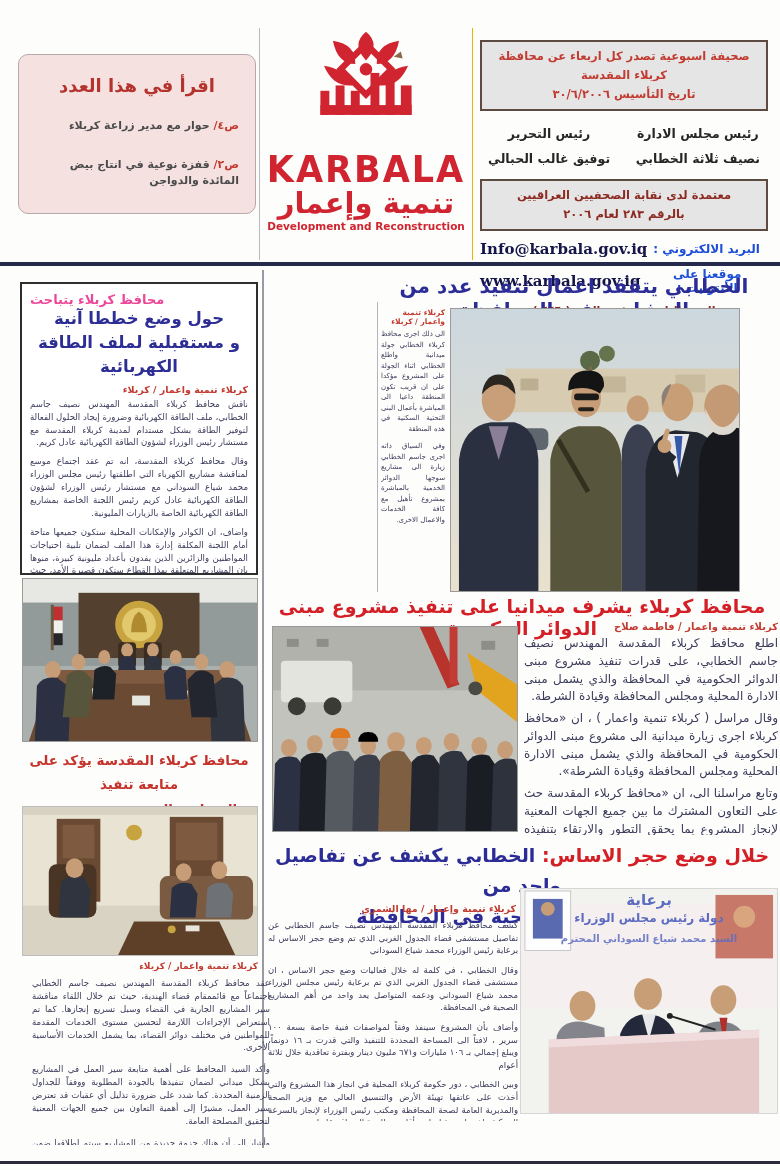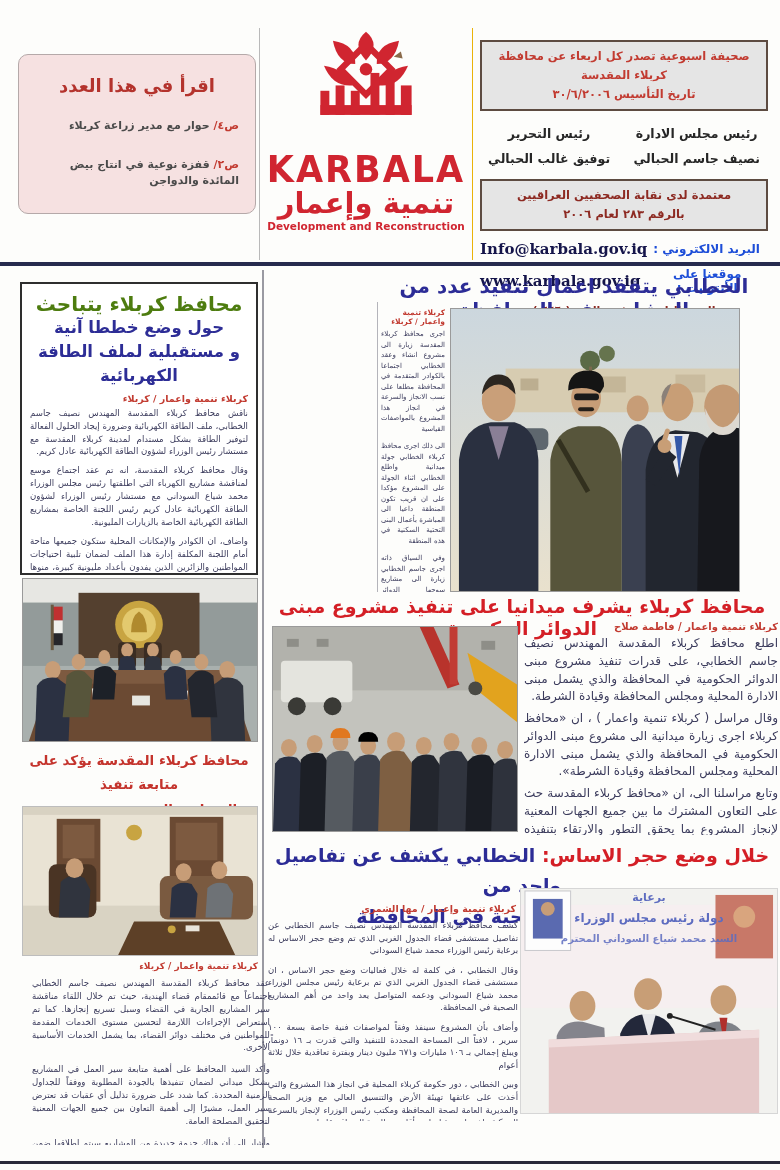--- a/index.html
+++ b/index.html
@@ -37,21 +37,21 @@
   .bottom-rule { position:absolute; left:0; top:1161px; width:780px; height:3px; background:#2a2a3a; }
 
   
   .dateline { color:#c23b31; font-weight:bold; direction:rtl; text-align:right; }
   .body-txt { direction:rtl; text-align:justify; color:#3b3b5c; }
   .body-txt p { margin-bottom:6px; }
 
   
   .a2-box { position:absolute; left:20px; top:282px; width:238px; height:293px;
     border:2px solid #2e2e2e; background:#fff; overflow:hidden; padding:6px 8px 0 8px; }
-  .a2-t1 { color:#4d7c0f; font-size:20px; font-weight:bold; text-align:center; margin-top:2px; }
+  .a2-t1 { color:#ec4899; font-size:13px; font-weight:bold; margin-top:2px; }
   .a2-t2 { color:#2d2d96; font-size:16.5px; font-weight:bold; text-align:center; line-height:1.45; direction:rtl; }
   .a2-box .dateline { font-size:9.5px; margin:5px 0 3px 0; }
   .a2-box .body-txt { font-size:8.6px; line-height:1.5; }
 
   .photo-frame { position:absolute; border:1px solid #9a9a9a; background:#ddd; overflow:hidden; }
   .photo-frame svg { display:block; width:100%; height:100%; }
 
   .a5-title { position:absolute; left:20px; top:748px; width:238px; color:#c4332c;
     font-size:13.5px; font-weight:bold; text-align:center; line-height:1.8; direction:rtl; }
   .a5-dateline { position:absolute; left:20px; top:961px; width:238px; font-size:9px; }
@@ -132,21 +132,21 @@
   </div>
 
   <div class="info-col">
     <div class="info-box">
       <div>صحيفة اسبوعية تصدر كل اربعاء عن محافظة كربلاء المقدسة</div>
       <div>تاريخ التأسيس ٣٠/٦/٢٠٠٦</div>
     </div>
     <div class="staff">
       <div>
         <div>رئيس مجلس الادارة</div>
-        <div>نصيف جاسم الحبالي</div>
+        <div>نصيف ثلاثة الخطابي</div>
       </div>
       <div>
         <div>رئيس التحرير</div>
         <div>توفيق غالب الحبالي</div>
       </div>
     </div>
     <div class="info-box acc">
       <div>معتمدة لدى نقابة الصحفيين العراقيين</div>
       <div>بالرقم ٢٨٣ لعام ٢٠٠٦</div>
     </div>
@@ -165,21 +165,20 @@
   </div>
 
   <div class="header-rule"></div>
   <div class="vr-main"></div>
   <div class="vr-a1"></div>
 
   <div class="a1-headline">الخطابي يتفقد اعمال  تنفيذ عدد من المشاريع في المحافظة</div>
   <div class="a1-col">
     <div class="dateline">كربلاء تنمية واعمار / كربلاء</div>
     <div class="body-txt">
-      <p>اجرى محافظ كربلاء المقدسة زيارة الى مشروع انشاء وعقد الخطابي اجتماعا بالكوادر المتقدمة في المحافظة مطلعا على نسب الانجاز والسرعة في انجاز هذا المشروع بالمواصفات القياسية</p>
       <p>الى ذلك اجرى محافظ كربلاء الخطابي جولة ميدانية واطلع الخطابي اثناء الجولة على المشروع مؤكدا على ان قريب تكون المنطقة داعيا الى المباشرة بأعمال البنى التحتية السكنية في هذه المنطقة</p>
       <p>وفي السياق ذاته اجرى جاسم الخطابي زيارة الى مشاريع سوجها الدوائر الخدمية بالمباشرة بمشروع تأهيل مع كافة الخدمات والاعمال الاخرى.</p>
     </div>
   </div>
   <div class="photo-frame" style="left:450px; top:308px; width:290px; height:284px;">
     <svg viewBox="0 0 290 284" preserveAspectRatio="none">
       <defs>
         <linearGradient id="skyA" x1="0" y1="0" x2="0" y2="1">
           <stop offset="0" stop-color="#ccd7de"></stop>
             <stop offset="1" stop-color="#e9e1cd"></stop>
@@ -394,19 +393,19 @@
       <path d="M98 226 L100 146 Q108 126 128 126 Q150 128 156 148 L158 226Z" fill="#23283a"></path>
       <polygon points="122,126 136,126 129,152" fill="#e8e8ea"></polygon>
       <ellipse cx="204" cy="112" rx="13" ry="15" fill="#c89e76"></ellipse>
       <path d="M176 226 L178 148 Q184 132 204 134 Q222 136 226 152 L228 226Z" fill="#7e8288"></path>
       <polygon points="200,130 208,130 205,158" fill="#b0302c"></polygon>
       <polygon points="28,152 240,142 240,226 28,226" fill="#e5c8c8"></polygon>
       <polygon points="28,152 240,142 240,150 28,160" fill="#f0dcdc"></polygon>
       <line x1="150" y1="128" x2="196" y2="142" stroke="#222" stroke-width="2"></line>
       <circle cx="150" cy="128" r="3" fill="#222"></circle>
     </svg>
-    <div class="pe-overlay" style="top:2px; font-size:11px;">برعاية</div>
+    <div class="pe-overlay" style="top:2px; font-size:15px;">برعاية</div>
     <div class="pe-overlay" style="top:22px; font-size:12px;">دولة رئيس مجلس الوزراء</div>
     <div class="pe-overlay" style="top:44px; font-size:10px; opacity:.85;">السيد محمد شياع السوداني المحترم</div>
   </div>
 
   <div class="bottom-rule"></div>
 </div>
 
 </body></html>

